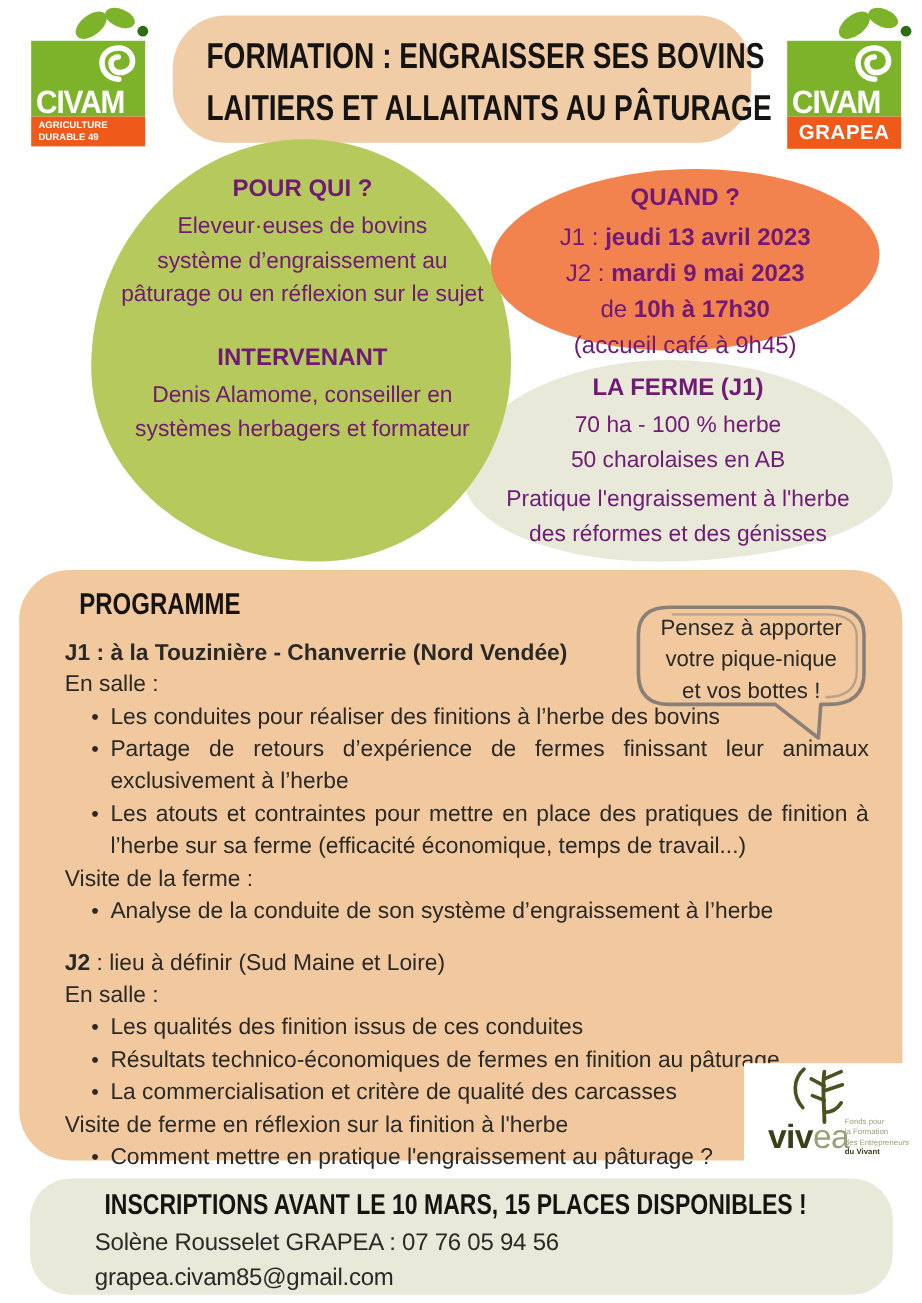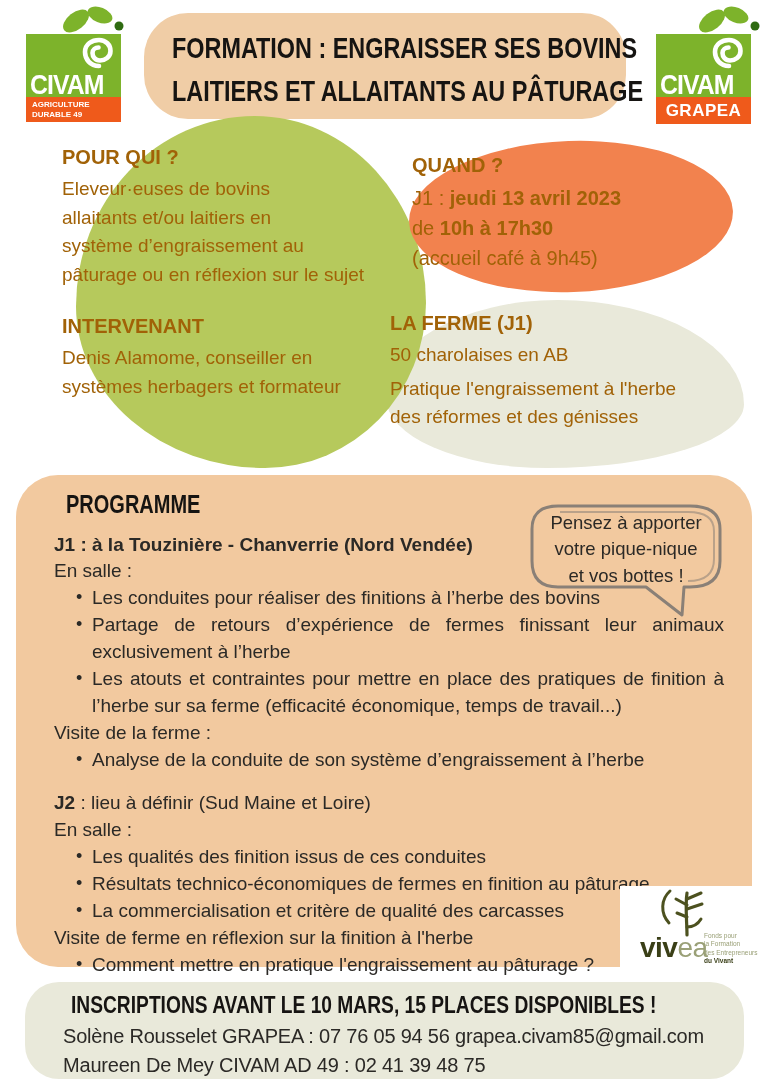--- a/index.html
+++ b/index.html
@@ -42,21 +42,21 @@
   }
   .blob-orange{
     left:409px;top:141px;width:324px;height:151px;background:#f2824e;z-index:2;
     border-radius:50%;transform:rotate(-2deg);
   }
   .blob-beige{
     left:386px;top:300px;width:358px;height:168px;background:#e9e9da;z-index:1;
     border-radius:48% 52% 55% 45% / 58% 62% 38% 42%;
   }
   
-  .blob-text{z-index:4;font-size:19px;line-height:1.5;color:#a16207;}
+  .blob-text{z-index:4;text-align:center;font-size:19px;line-height:1.5;color:#701a75;}
   .pourqui{left:62px;top:142px;width:380px;}
   .quand{left:412px;top:150px;width:318px;font-size:20px;}
   .ferme{left:390px;top:308px;width:350px;}
   .blob-heading{font-weight:bold;font-size:20px;margin-bottom:3px;}
   .mt{margin-top:22px;}
   .ferme-body{margin-top:2px;}
   .ferme-wide{margin-top:5px;}
   b,.bold{font-weight:bold;}
   
   .programme-box{
@@ -86,21 +86,21 @@
   .vivea-box{left:620px;top:886px;width:142px;height:82px;background:#ffffff;z-index:4;}
   .vivea-branch{position:absolute;left:36px;top:1px;}
   .vivea-word{position:absolute;left:20px;top:46px;font-size:28px;letter-spacing:-0.5px;}
   .vivea-word .viv{font-weight:bold;color:#3a3f17;}
   .vivea-word .ea{color:#9aa077;}
   .vivea-tagline{position:absolute;left:84px;top:46px;font-size:6.5px;line-height:1.3;color:#9aa077;}
   .vivea-tagline .line:last-child{color:#3a3f17;font-weight:bold;}
   
   .inscriptions-box{
     left:25px;top:982px;width:719px;height:97px;background:#e9e9da;z-index:1;
-    border-radius:34px;box-sizing:border-box;padding:9px 30px 0 14px;
+    border-radius:34px;box-sizing:border-box;padding:9px 30px 0 30px;
   }
   .insc-heading-wrap{margin-left:32px;margin-bottom:3px;}
   .insc-heading{
     display:inline-block;font-weight:bold;font-size:24px;color:#161412;
     transform:scaleX(0.8);transform-origin:0 50%;white-space:nowrap;
   }
   .contact{font-size:20px;line-height:1.45;margin-left:24px;letter-spacing:-0.2px;}
 </style>
 </head>
 <body>
@@ -149,41 +149,42 @@
 
 <div class="abs blob-green"></div>
 <div class="abs blob-orange"></div>
 <div class="abs blob-beige"></div>
 
 <div class="abs blob-text pourqui">
   <div class="blob-heading">POUR QUI ?</div>
   <div>
 
   <div class="line">Eleveur·euses de bovins</div>
-      <div class="line">allaitants et/ou laitiers en</div>
       <div class="line">système d’engraissement au</div>
       <div class="line">pâturage ou en réflexion sur le sujet</div>
     </div>
   <div class="blob-heading mt">INTERVENANT</div>
   <div>
 
   <div class="line">Denis Alamome, conseiller en</div>
       <div class="line">systèmes herbagers et formateur</div>
     </div>
 </div>
 
 <div class="abs blob-text quand">
   <div class="blob-heading">QUAND ?</div>
   <div><span>J1 : </span><b>jeudi 13 avril 2023</b></div>
+  <div><span>J2 : </span><b>mardi 9 mai 2023</b></div>
   <div><span>de </span><b>10h à 17h30</b></div>
   <div>(accueil café à 9h45)</div>
 </div>
 
 <div class="abs blob-text ferme">
   <div class="blob-heading">LA FERME (J1)</div>
+  <div class="ferme-body">70 ha - 100 % herbe</div>
   <div>50 charolaises en AB</div>
   <div class="ferme-wide">
 
   <div class="line">Pratique l'engraissement à l'herbe</div>
       <div class="line">des réformes et des génisses</div>
     </div>
 </div>
 
 <div class="abs programme-box">
   <div class="prog-heading-wrap"><span class="prog-heading">PROGRAMME</span></div>

